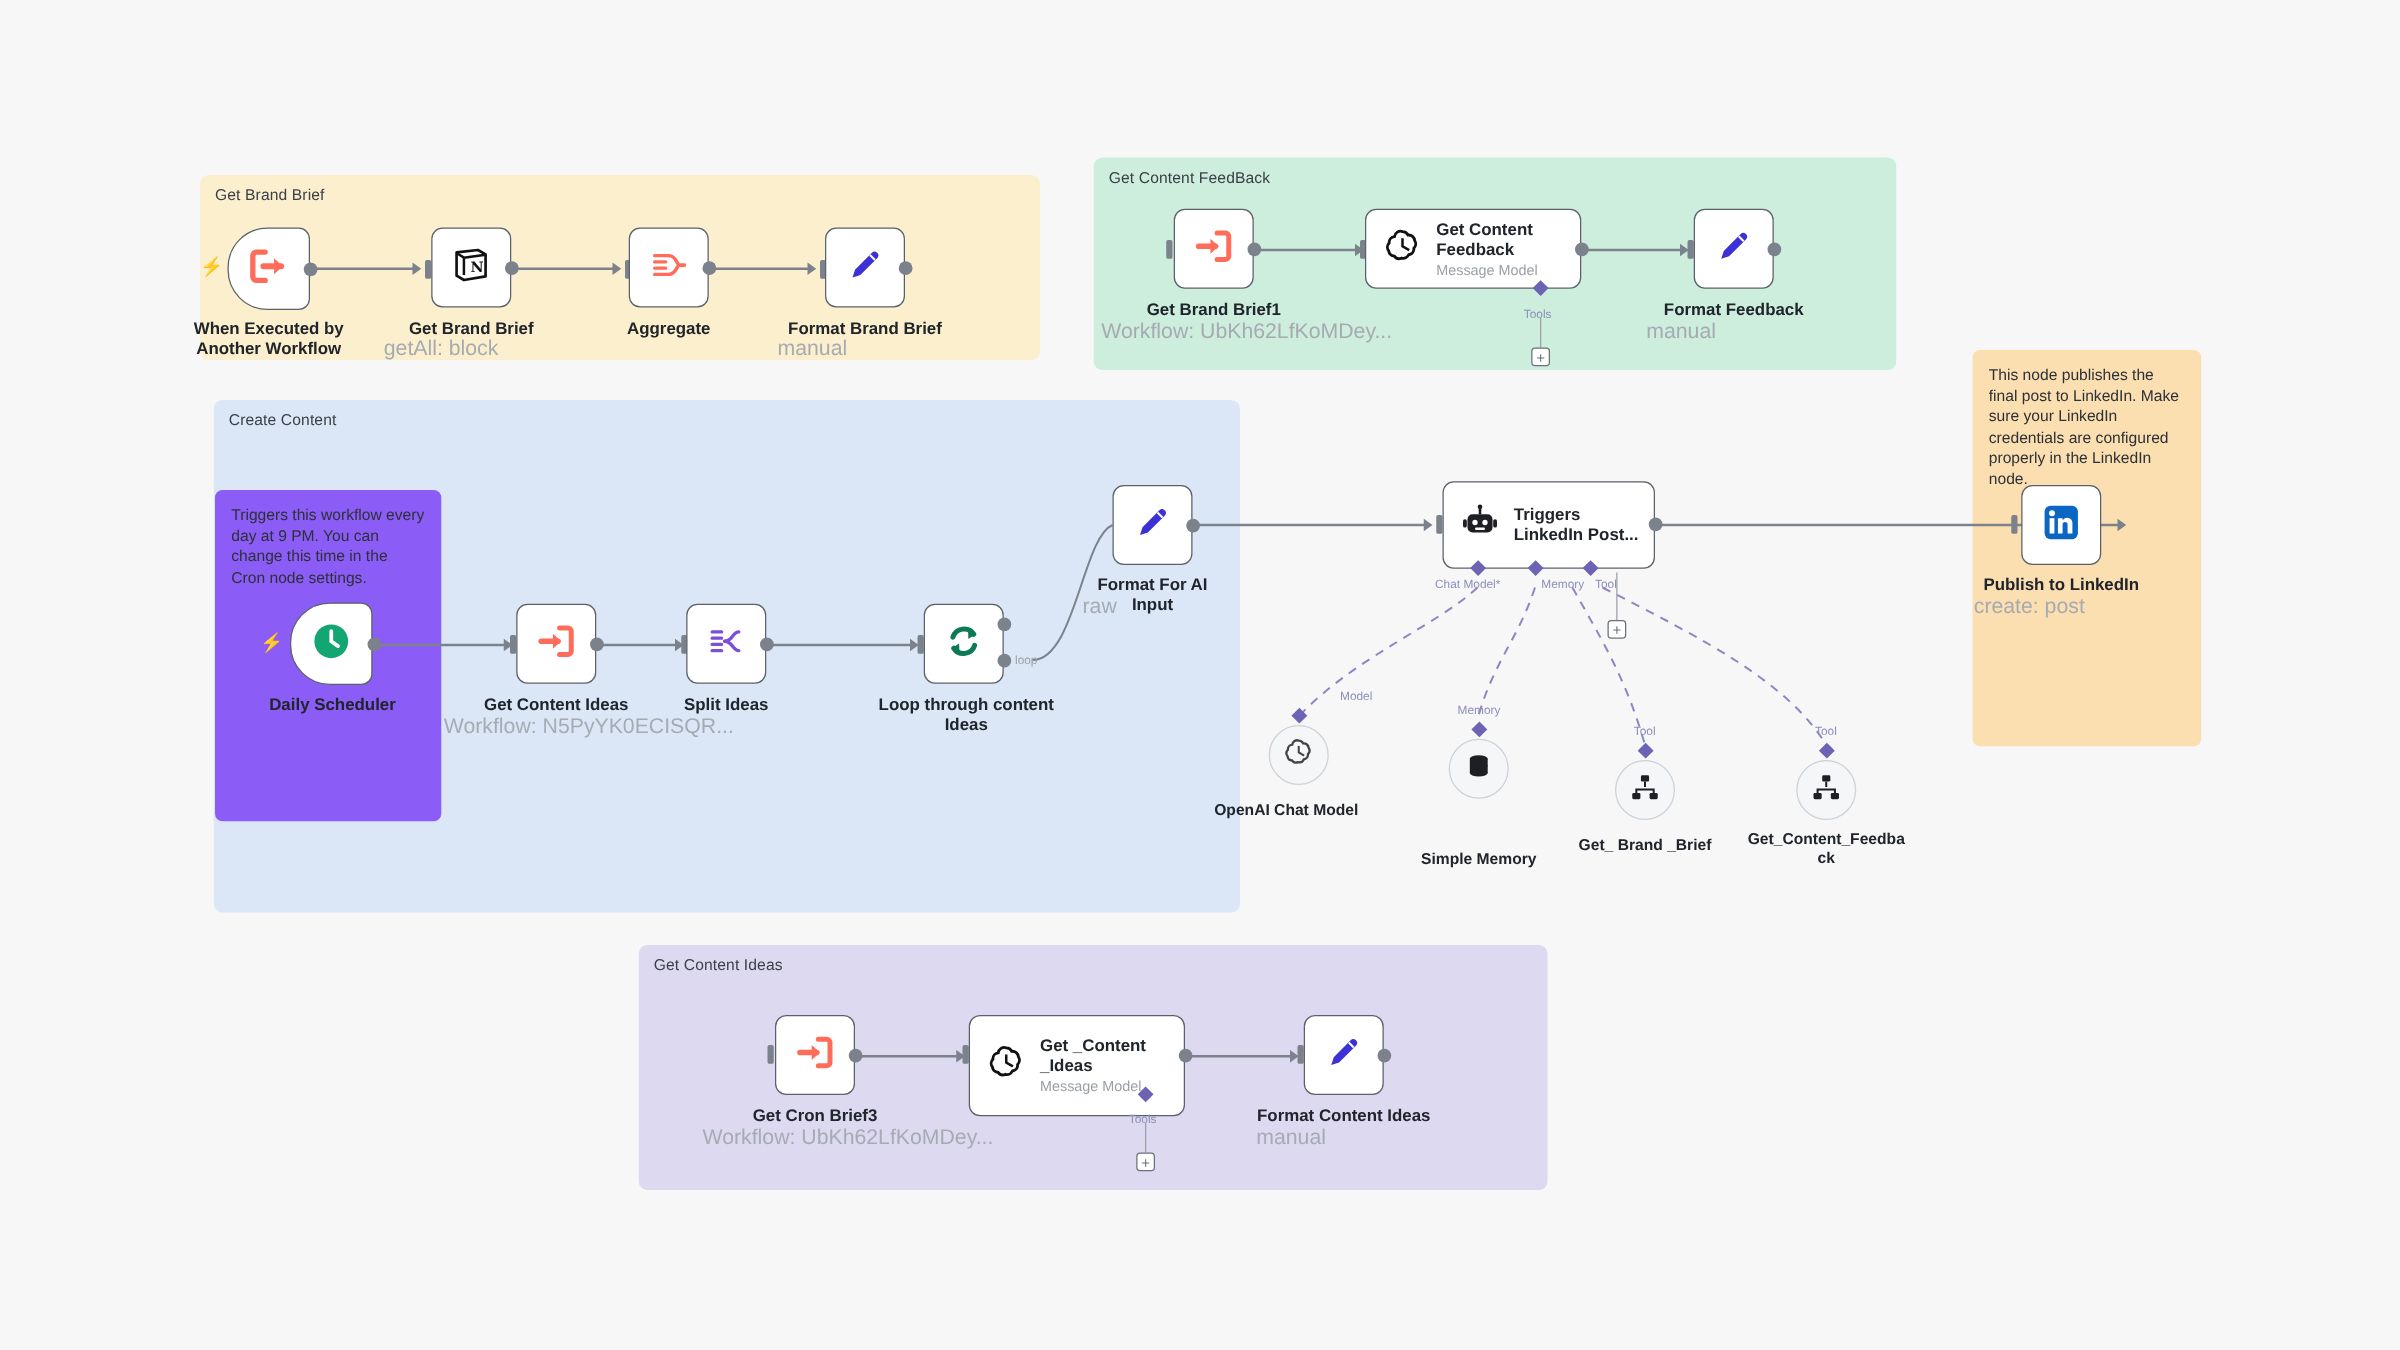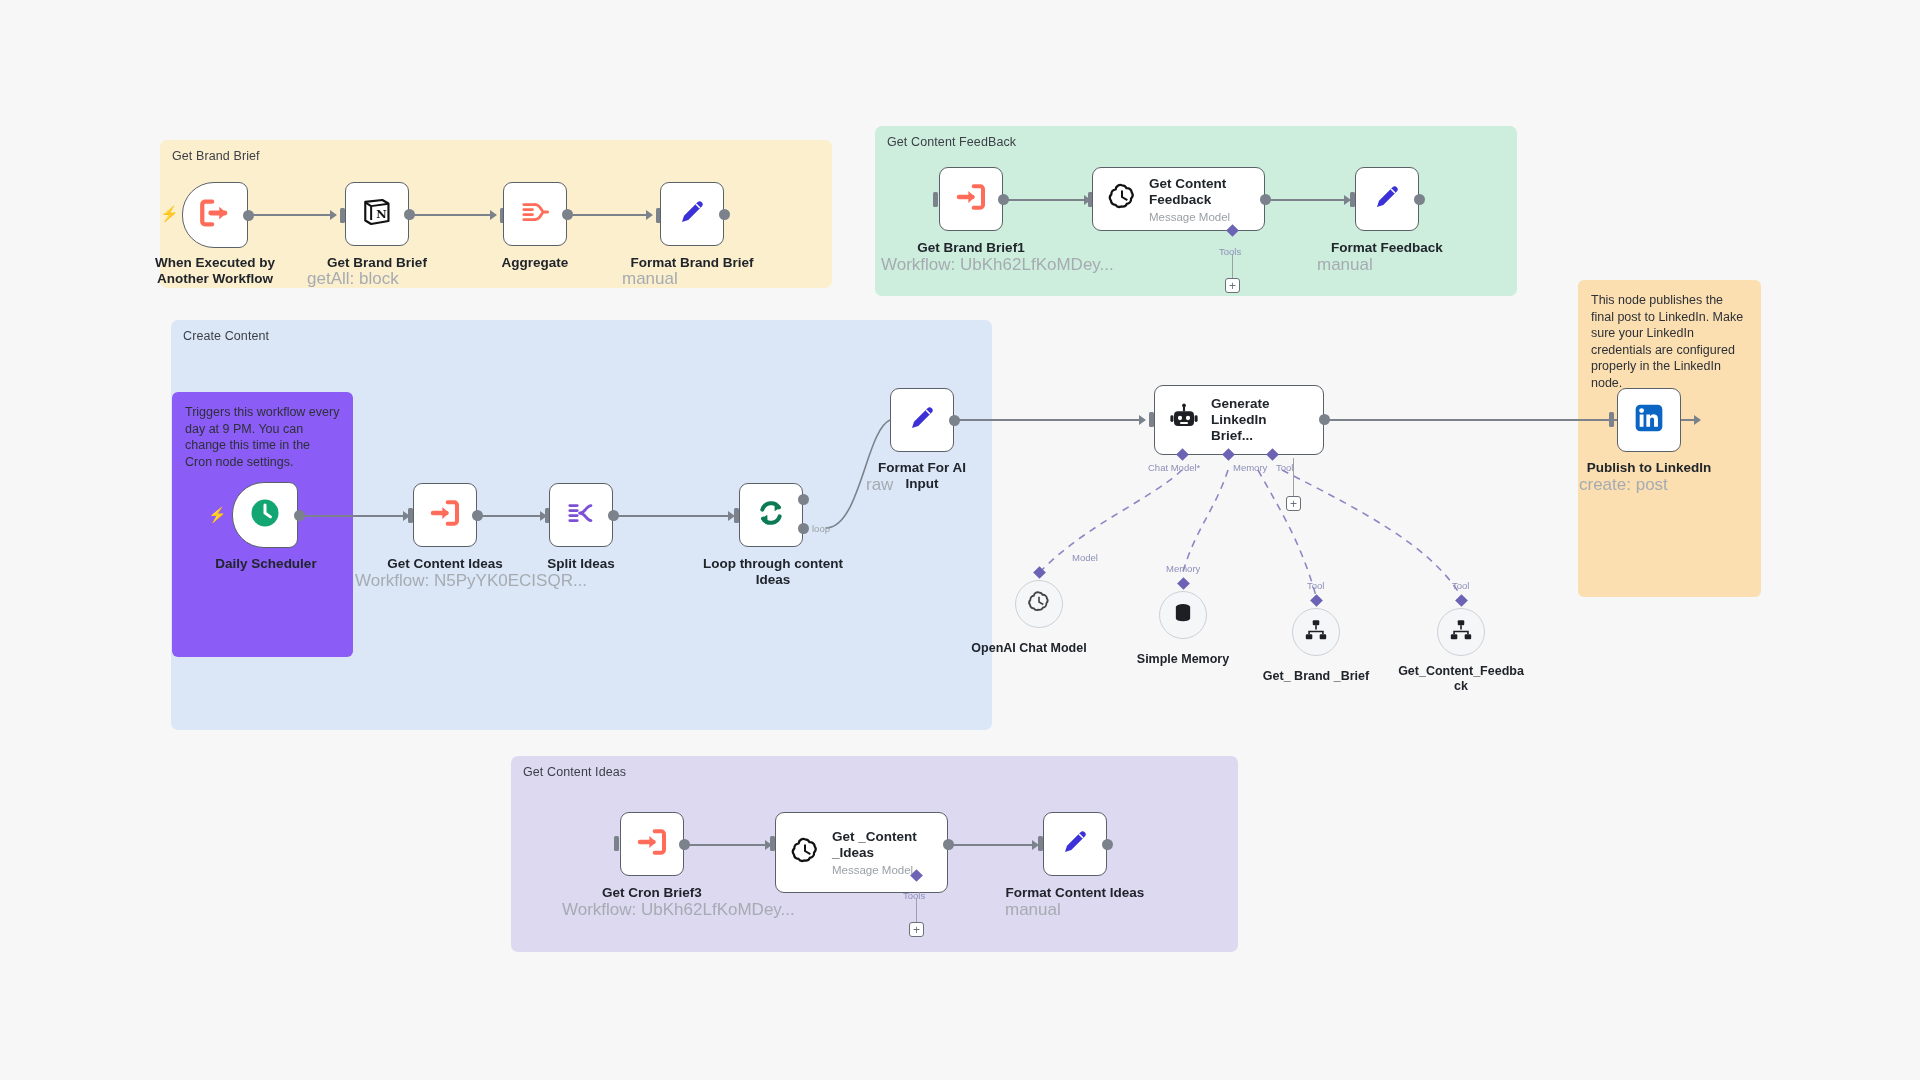--- a/index.html
+++ b/index.html
@@ -384,21 +384,21 @@
         <circle cx="9" cy="12" r="1.6" fill="#fff"></circle>
         <circle cx="15" cy="12" r="1.6" fill="#fff"></circle>
         <rect x="9" y="15" width="6" height="1.5" rx=".7" fill="#fff"></rect>
         <rect x="11.2" y="3" width="1.6" height="4" fill="#1d1f25"></rect>
         <circle cx="12" cy="2.6" r="1.4" fill="#1d1f25"></circle>
         <rect x="1.8" y="10" width="2.3" height="5" rx="1.1" fill="#1d1f25"></rect>
         <rect x="19.9" y="10" width="2.3" height="5" rx="1.1" fill="#1d1f25"></rect>
       </svg>
     </span>
     <span class="node-inner-text">
-      <span class="node-inner-title">Generate LinkedIn Brief...</span>
+      <span class="node-inner-title">Triggers LinkedIn Post...</span>
     </span>
   </div>
   <div class="dot" style="left:1319px; top:414px;"></div>
 
   <div class="diamond" style="left:1178px; top:450px;"></div>
   <div class="portlabel" style="left:1148px; top:462px;">Chat Model*</div>
   <div class="diamond" style="left:1224px; top:450px;"></div>
   <div class="portlabel" style="left:1233px; top:462px;">Memory</div>
   <div class="diamond" style="left:1268px; top:450px;"></div>
   <div class="portlabel" style="left:1276px; top:462px;">Tool</div>
@@ -440,21 +440,21 @@
     <span>
       <svg width="26" height="26" viewBox="0 0 24 24">
         <ellipse cx="12" cy="6.4" rx="6.6" ry="2.6" fill="#1d1f25"></ellipse>
         <rect x="5.4" y="6.4" width="13.2" height="5.4" fill="#1d1f25"></rect>
         <ellipse cx="12" cy="11.8" rx="6.6" ry="2.6" fill="#1d1f25"></ellipse>
         <rect x="5.4" y="11.8" width="13.2" height="5.2" fill="#1d1f25"></rect>
         <ellipse cx="12" cy="17" rx="6.6" ry="2.6" fill="#1d1f25"></ellipse>
       </svg>
     </span>
   </div>
-  <div class="subcap" style="left:1113px; top:652px; width:140px;">Simple Memory</div>
+  <div class="subcap" style="left:1113px; top:680px; width:140px;">Simple Memory</div>
 
   <div class="portlabel" style="left:1307px; top:580px;">Tool</div>
   <div class="diamond" style="left:1312px; top:596px;"></div>
   <div class="subnode" style="left:1292px; top:608px;">
     <span>
       <svg width="26" height="26" viewBox="0 0 24 24">
         <rect x="9" y="3" width="6" height="4.6" rx="1" fill="#1d1f25"></rect>
         <rect x="2.6" y="16" width="6" height="4.6" rx="1" fill="#1d1f25"></rect>
         <rect x="15.4" y="16" width="6" height="4.6" rx="1" fill="#1d1f25"></rect>
         <path d="M12 7.6 v4 M5.6 16 v-2.6 h12.8 V16" stroke="#1d1f25" stroke-width="1.5" fill="none"></path>

